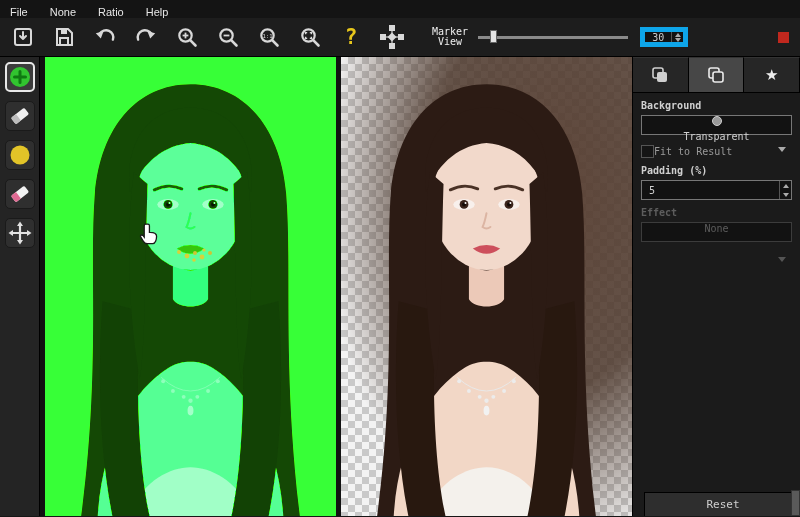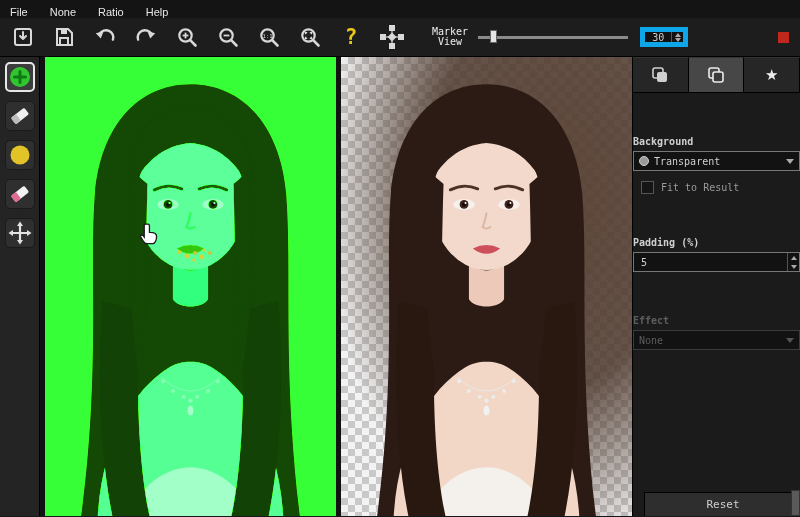--- a/index.html
+++ b/index.html
@@ -57,29 +57,29 @@
   .img.left svg.portrait { filter:sepia(1) saturate(4.5) hue-rotate(62deg) brightness(1.08); }
   .img.right { background: repeating-conic-gradient(#c9c9c9 0% 25%, #f3f3f3 0% 50%) 0 0 / 14px 14px; }
   .hand-cursor { position:absolute; left:32%; top:36%; width:22px; height:26px; }
   .marker-dots { position:absolute; left:42%; top:39.5%; width:60px; height:30px; pointer-events:none; }
   
   .panel { width:168px; background:#1b1b1b; border-left:1px solid #000; position:relative; font-size:10px; }
   .tabs { display:flex; height:36px; border-bottom:1px solid #000; background:#151515; }
   .tab { flex:1; display:flex; align-items:center; justify-content:center; background:#262626; border-right:1px solid #000; border-top:1px solid #333; }
   .tab.active { background:#474747; }
   .tab .star { font-size:15px; color:#ececec; font-family:"DejaVu Sans",sans-serif; }
-  .field { padding:7px 0 0;margin-top:36px; }
+  .field { padding:7px 8px 0; }
   .field .label { font-weight:bold; color:#cfcfcf; margin-bottom:4px; font-size:10px; letter-spacing:0; }
   .combo {
     height:20px; border:1px solid #777; background:#121212; display:flex; align-items:center;
-    gap:5px; padding:0 5px; color:#cfcfcf; width:100%;
+    gap:5px; padding:0 5px; color:#cfcfcf; width:100%;flex-direction:column;
   }
   .combo .arrow { margin-left:auto; width:0; height:0; border-left:4px solid transparent; border-right:4px solid transparent; border-top:5px solid #aaa; }
   .circle-swatch { width:10px; height:10px; border-radius:50%; background:#9a9a9a; border:1px solid #cfcfcf; flex:0 0 auto; }
-  .checkrow { display:flex; align-items:center; gap:7px; padding:10px 8px 0; color:#9a9a9a; }
+  .checkrow { display:flex; align-items:center; padding:10px 8px 0; color:#9a9a9a; }
   .checkbox { width:13px; height:13px; background:#151515; border:1px solid #555; flex:0 0 auto; }
   .field.disabled .label { color:#5d5d5d; }
   .combo.dis { border-color:#3c3c3c; color:#5d5d5d;gap:23px; }
   .combo.dis .arrow { border-top-color:#555; }
   .spinfield {
     height:20px; border:1px solid #777; background:#121212; display:flex; align-items:center;
     color:#cfcfcf; padding-left:7px; position:relative; width:100%;
   }
   .spinfield .arrows { position:absolute; right:0; top:0; bottom:0; width:12px; border-left:1px solid #555; display:flex; flex-direction:column; }
   .spinfield .arrows > div { flex:1; display:flex; align-items:center; justify-content:center; }

